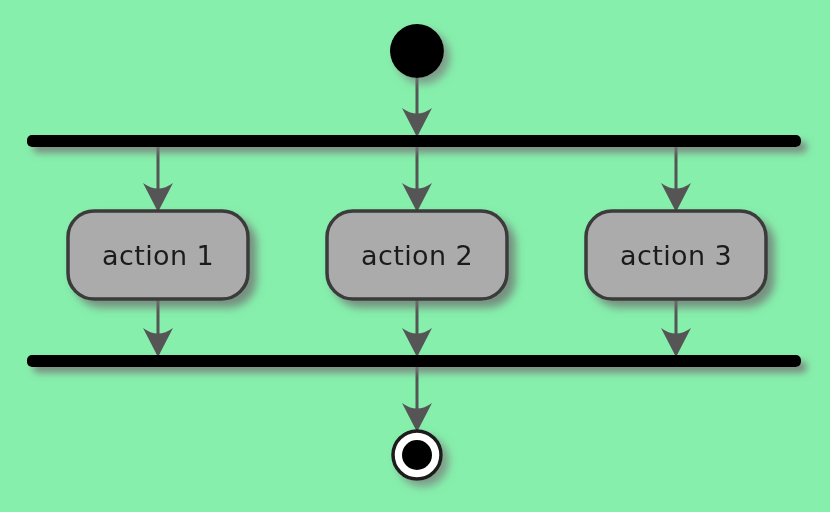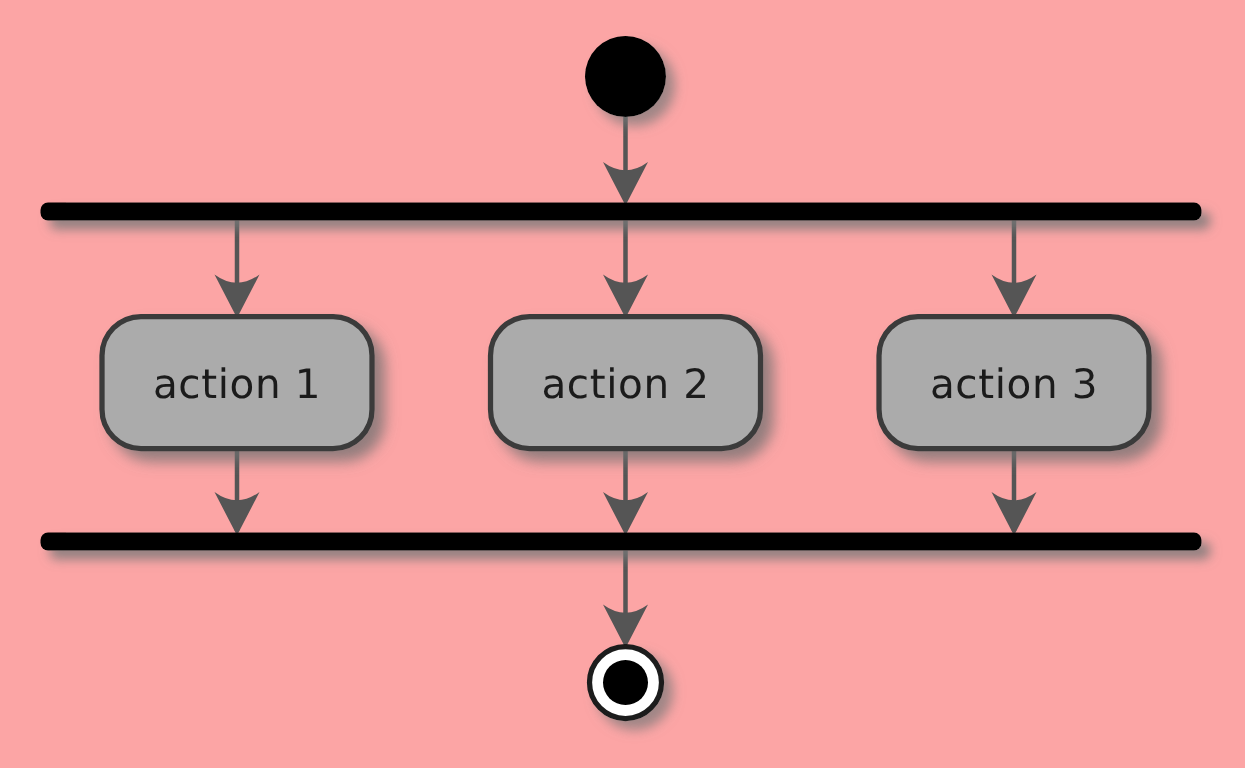--- a/index.html
+++ b/index.html
@@ -7,21 +7,21 @@
     padding: 0;
     background: #ffffff;
   }
   body {
     font-family: "DejaVu Sans", sans-serif;
   }
   #canvas {
     position: relative;
     width: 830px;
     height: 512px;
-    background: #fca5a5;
+    background: #86efac;
     overflow: hidden;
     text-align: center;
   }
   #diagram-svg {
     position: absolute;
     left: 0;
     top: 0;
     width: 830px;
     height: 512px;
     display: block;

